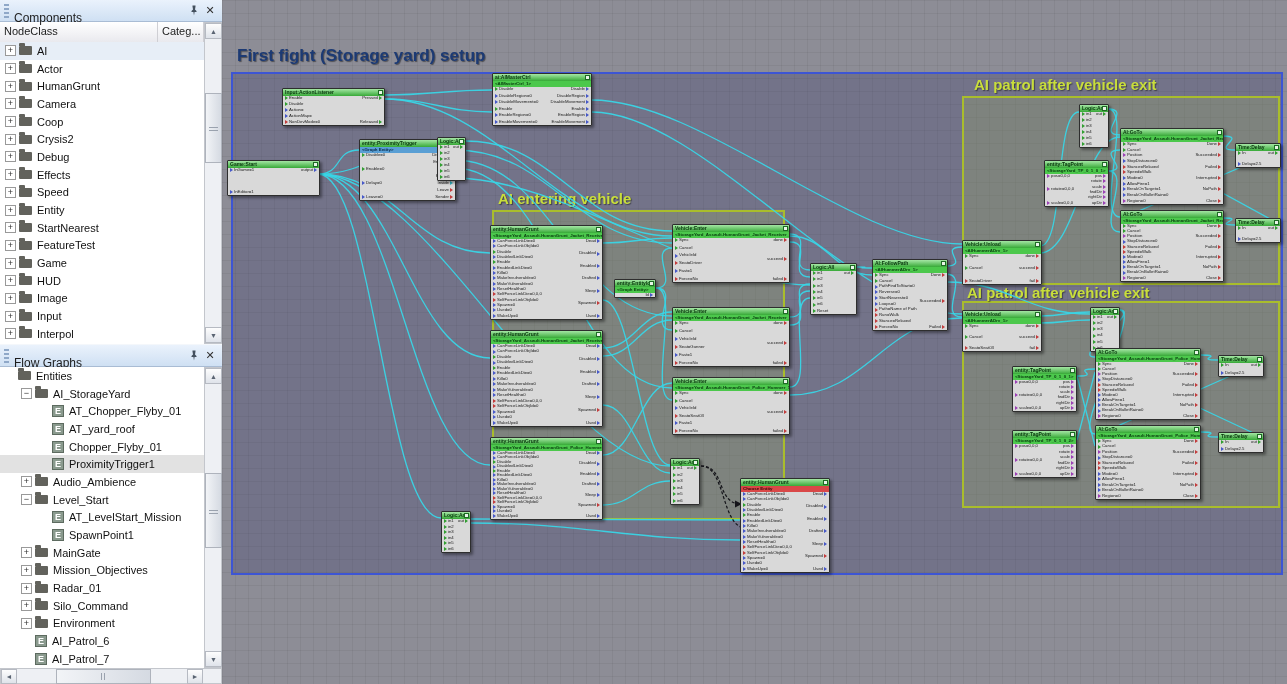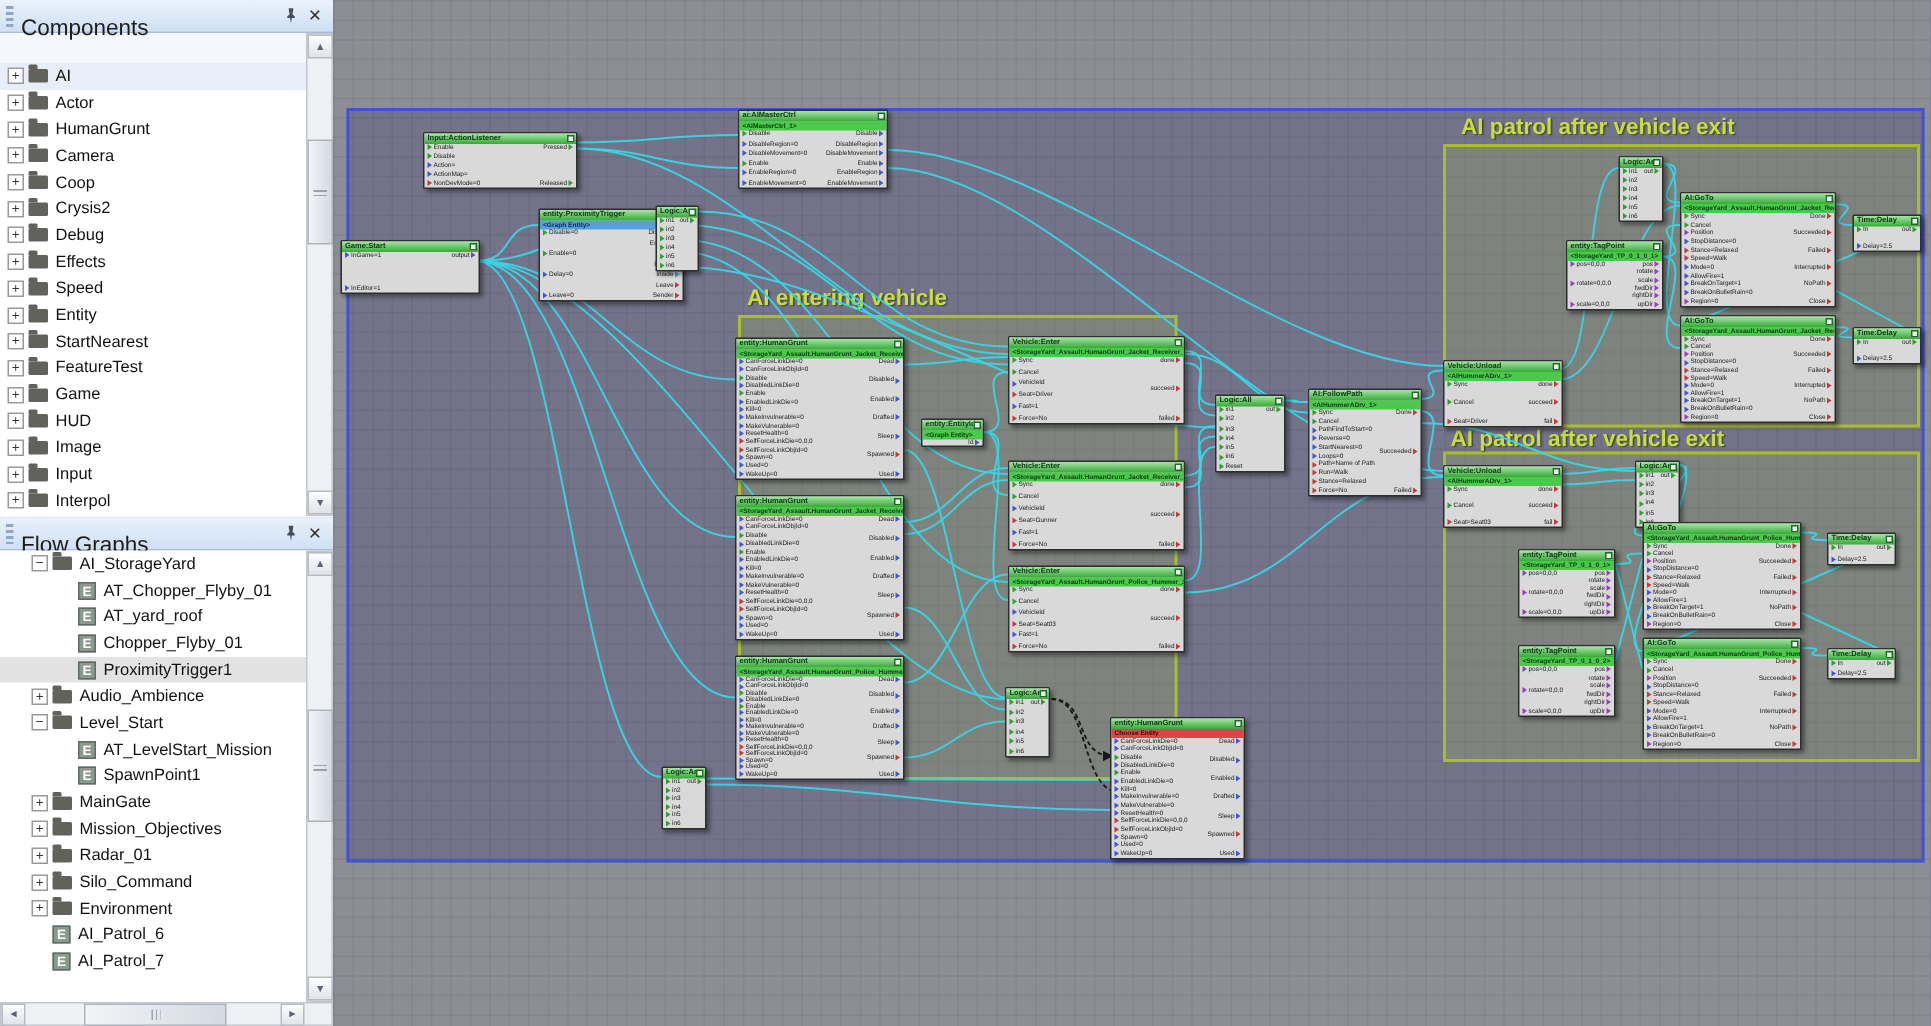--- a/index.html
+++ b/index.html
@@ -5,21 +5,21 @@
   html,body{margin:0;padding:0;}
   body{width:1287px;height:684px;overflow:hidden;font-family:"Liberation Sans",sans-serif;background:#8d8d96;}
   #root{position:relative;width:1287px;height:684px;}
 
   
   .panel{position:absolute;left:0;width:222px;background:#f4f7fb;border-right:1px solid #6f6f78;}
   .panel-header{height:22px;background:linear-gradient(#eaf2fc,#cfe0f3);border-bottom:1px solid #a9bcd4;
     display:flex;align-items:center;padding:0 4px;box-sizing:border-box;}
   .grip{width:5px;height:14px;margin-right:5px;
     background:repeating-linear-gradient(0deg,#8fa8c8 0 2px,transparent 2px 4px);}
-  .panel-title{font-size:15px;color:#1c1c1c;flex:1;margin-top:15px;}
+  .panel-title{font-size:12px;color:#1c1c1c;flex:1;margin-top:15px;}
   .hdr-btn{width:16px;height:16px;display:flex;align-items:center;justify-content:center;
     color:#333;font-size:11px;cursor:pointer;}
   .colhead{height:20px;display:flex;border-bottom:1px solid #c2c2c6;background:linear-gradient(#ffffff,#e9e9ee);}
   .colcell{font-size:11px;color:#222;padding:3px 4px;box-sizing:border-box;border-right:1px solid #cfcfd4;}
   .tree{position:absolute;left:0;right:18px;background:#ffffff;overflow:hidden;}
   .trow{display:flex;align-items:center;font-size:11px;color:#111;white-space:nowrap;}
   .trow.sel{background:#e7eef7;}
   .trow.sel2{background:#e2e2e2;}
   .expander{width:11px;height:11px;border:1px solid #999;background:#fff;box-sizing:border-box;
     font-size:9px;line-height:8px;text-align:center;color:#333;margin-right:3px;flex:0 0 auto;}
@@ -75,20 +75,24 @@
   <div class="panel-header">
     <div class="grip"></div>
     <div class="panel-title">Components</div>
     <div class="hdr-btn">
       <svg class="pin-svg" viewBox="0 0 10 11">
             <path d="M3.5 0.5h3v1l-0.5 3 1.5 1.5v1H5.6L5 10.5 4.4 7H2.5V6L4 4.5l-0.5-3z" fill="#44505e"></path>
           </svg>
     </div>
     <div class="hdr-btn">✕</div>
   </div>
+  <div class="colhead">
+    <div class="colcell" style="width:158px;">NodeClass</div>
+    <div class="colcell" style="width:46px;">Categ...</div>
+  </div>
   <div class="tree" id="comp-tree" style="top:42px;height:302px;">
         <div class="trow sel" style="height: 17.7px; padding-left: 5px;">
           <div class="expander">+</div>
           <div class="fold"></div>
           <div>AI</div>
         </div>
         <div class="trow" style="height: 17.7px; padding-left: 5px;">
           <div class="expander">+</div>
           <div class="fold"></div>
           <div>Actor</div>
@@ -182,20 +186,25 @@
     <div class="grip"></div>
     <div class="panel-title">Flow Graphs</div>
     <div class="hdr-btn">
       <svg class="pin-svg" viewBox="0 0 10 11">
             <path d="M3.5 0.5h3v1l-0.5 3 1.5 1.5v1H5.6L5 10.5 4.4 7H2.5V6L4 4.5l-0.5-3z" fill="#44505e"></path>
           </svg>
     </div>
     <div class="hdr-btn">✕</div>
   </div>
   <div class="tree" id="fg-tree" style="top:22px;height:301px;">
+        <div class="trow" style="height: 17.7px; padding-left: 4px;">
+          <div class="expander blank"></div>
+          <div class="fold"></div>
+          <div>Entities</div>
+        </div>
         <div class="trow" style="height: 17.7px; padding-left: 21px;">
           <div class="expander">−</div>
           <div class="fold"></div>
           <div>AI_StorageYard</div>
         </div>
         <div class="trow" style="height: 17.7px; padding-left: 38px;">
           <div class="expander blank"></div>
           <div class="eicon">E</div>
           <div>AT_Chopper_Flyby_01</div>
         </div>
@@ -282,20 +291,21 @@
     <div class="sb-thumb h" style="left:55px;top:0;height:15px;width:95px;"></div>
     <div class="sb-btn" style="right:18px;top:0;height:15px;">►</div>
   </div>
 </div>
 
 <div id="canvas">
       <div class="group blue" style="left: 9px; top: 72px; width: 1052px; height: 503px;"></div>
       <div class="group green" style="left: 270px; top: 210px; width: 293px; height: 310px;"></div>
       <div class="group green" style="left: 740px; top: 96px; width: 318px; height: 189px;"></div>
       <div class="group green" style="left: 740px; top: 301px; width: 318px; height: 207px;"></div>
+      <div class="comment" style="left: 15px; top: 46px; color: rgb(28, 58, 116); font-size: 17px;">First fight (Storage yard) setup</div>
       <div class="comment" style="left: 276px; top: 190px; color: rgb(201, 222, 59); font-size: 15px;">AI entering vehicle</div>
       <div class="comment" style="left: 752px; top: 76px; color: rgb(201, 222, 59); font-size: 15px;">AI patrol after vehicle exit</div>
       <div class="comment" style="left: 745px; top: 284px; color: rgb(201, 222, 59); font-size: 15px;">AI patrol after vehicle exit</div>
     </div>
 <svg id="wires" width="1287" height="684">
       <defs>
         <marker id="arr" markerWidth="6" markerHeight="6" refX="5" refY="3" orient="auto">
           <path d="M0 0L6 3L0 6Z" fill="#15151a"></path>
         </marker>
       </defs>

